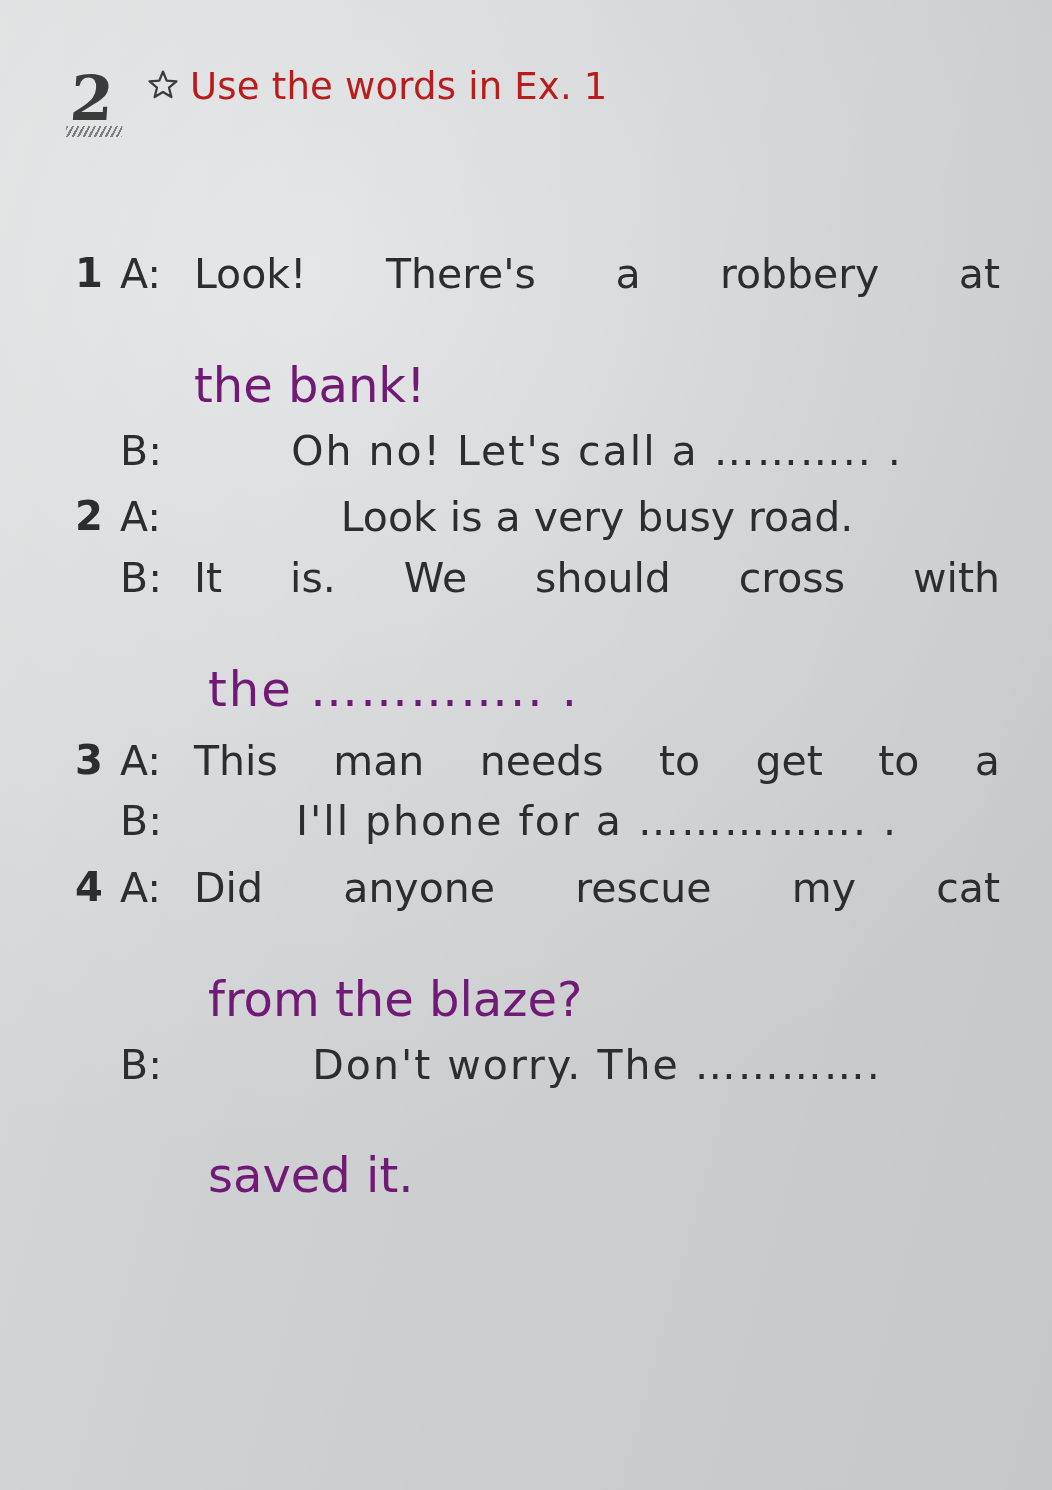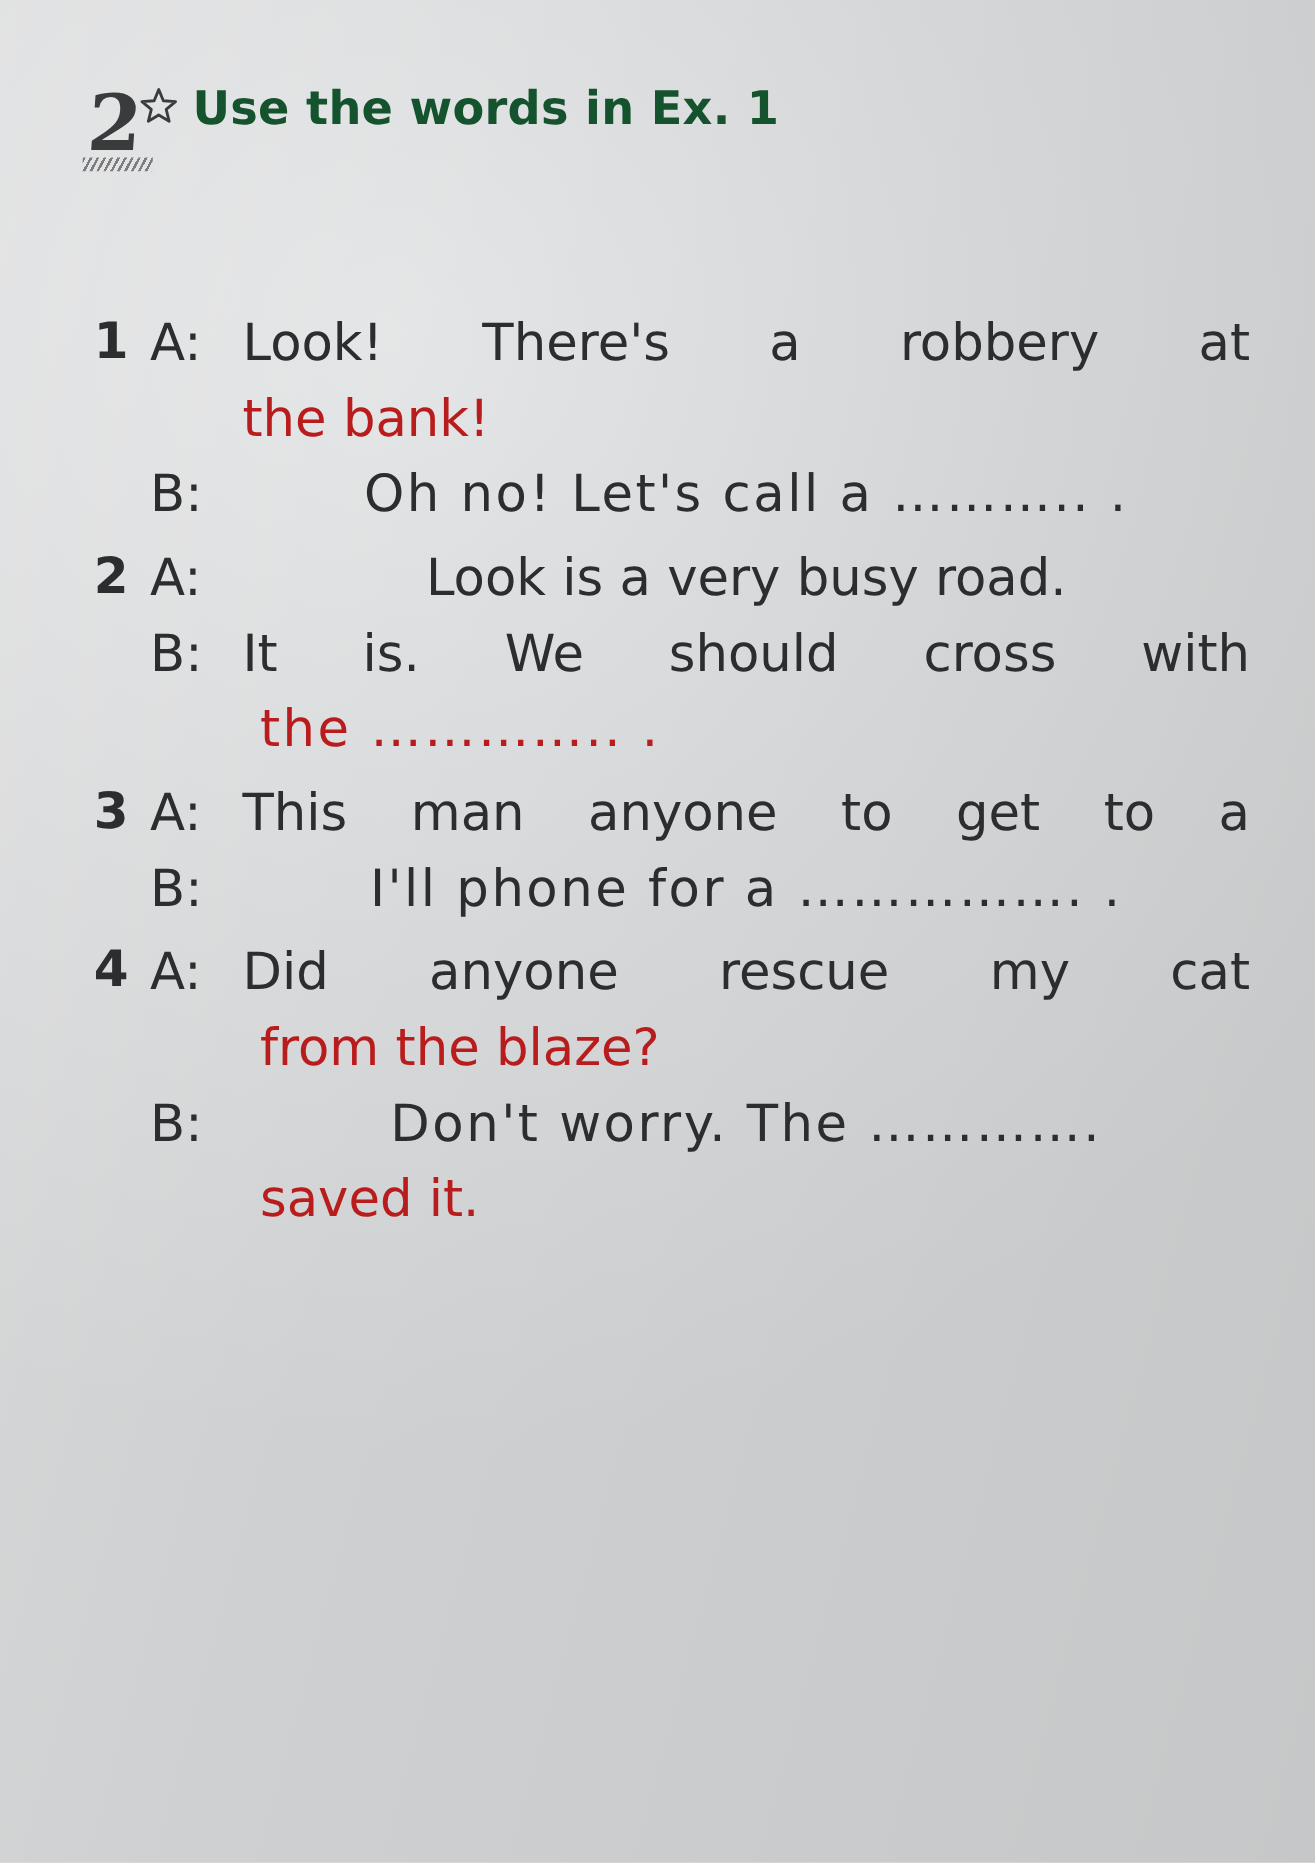--- a/index.html
+++ b/index.html
@@ -56,26 +56,26 @@
     display: block;
     width: 56px;
     height: 11px;
     margin-top: -4px;
     margin-left: -2px;
     background:
       repeating-linear-gradient(115deg, #6a6b6d 0 2px, rgba(0,0,0,0) 2px 5px);
     opacity: .85;
   }
   .ex-title {
-    margin-left: 52px;
+    margin-left: 88px;
     font-family: "DejaVu Sans", sans-serif;
-    font-weight: bold;
+    font-weight: normal;
     font-size: 37px;
     line-height: 1.45;
-    color: #14532d;
+    color: #b91c1c;
     letter-spacing: .2px;
   }
   .star-icon {
     display: inline-block;
     width: 34px;
     height: 34px;
     vertical-align: -4px;
     margin-right: 10px;
   }
   .star-icon svg { display: block; }
@@ -112,23 +112,24 @@
   .line .txt {
     flex: 1 1 auto;
     text-align: center;
   }
   .line.justify .txt {
     text-align: justify;
     text-align-last: justify;
   }
   .cont {
     display: flex;
-    font-size: 41px;
+    font-size: 48px;
     line-height: 1.48;
-    color: #b91c1c;
+    color: #701a75;
+    margin-top: 45px;
   }
   .cont .pad {
     width: 136px;
     flex: 0 0 136px;
   }
   .cont .pad.deep {
     width: 150px;
     flex: 0 0 150px;
   }
   .dots {
@@ -189,21 +190,21 @@
       <div class="cont">
         <span class="pad deep"></span>
         <span class="txt dots">the ………….. .</span>
       </div>
     </div>
 
     <div class="exchange">
       <div class="line justify">
         <span class="num">3</span>
         <span class="spk">A:</span>
-        <span class="txt">This man anyone to get to a</span>
+        <span class="txt">This man needs to get to a</span>
       </div>
       <div class="line">
         <span class="num blank">3</span>
         <span class="spk">B:</span>
         <span class="txt dots">I'll phone for a ……………. .</span>
       </div>
     </div>
 
     <div class="exchange">
       <div class="line justify">

